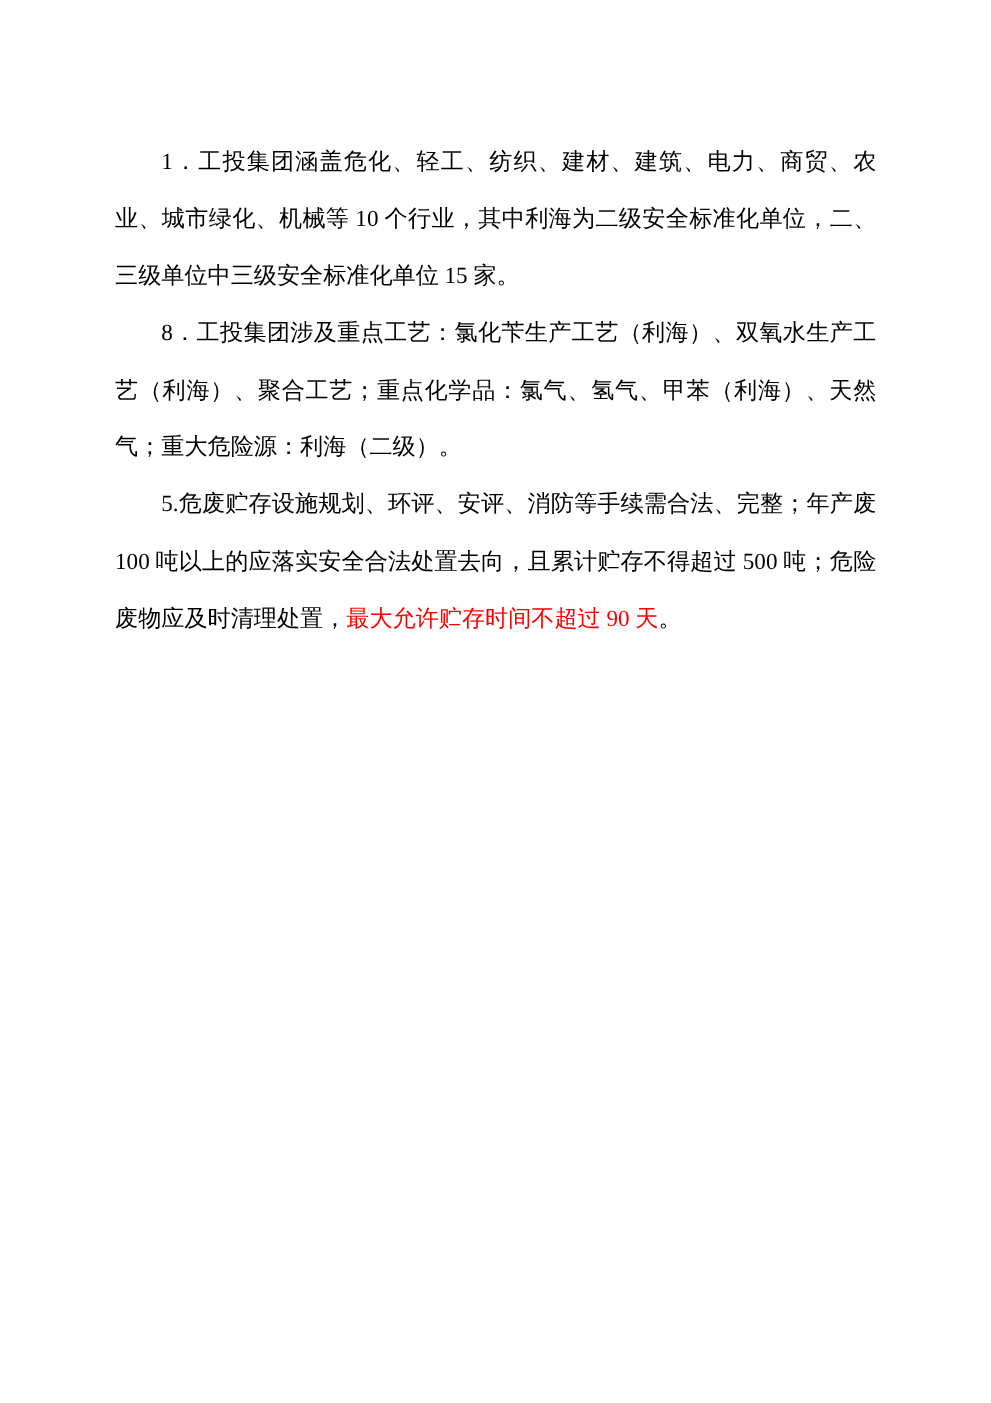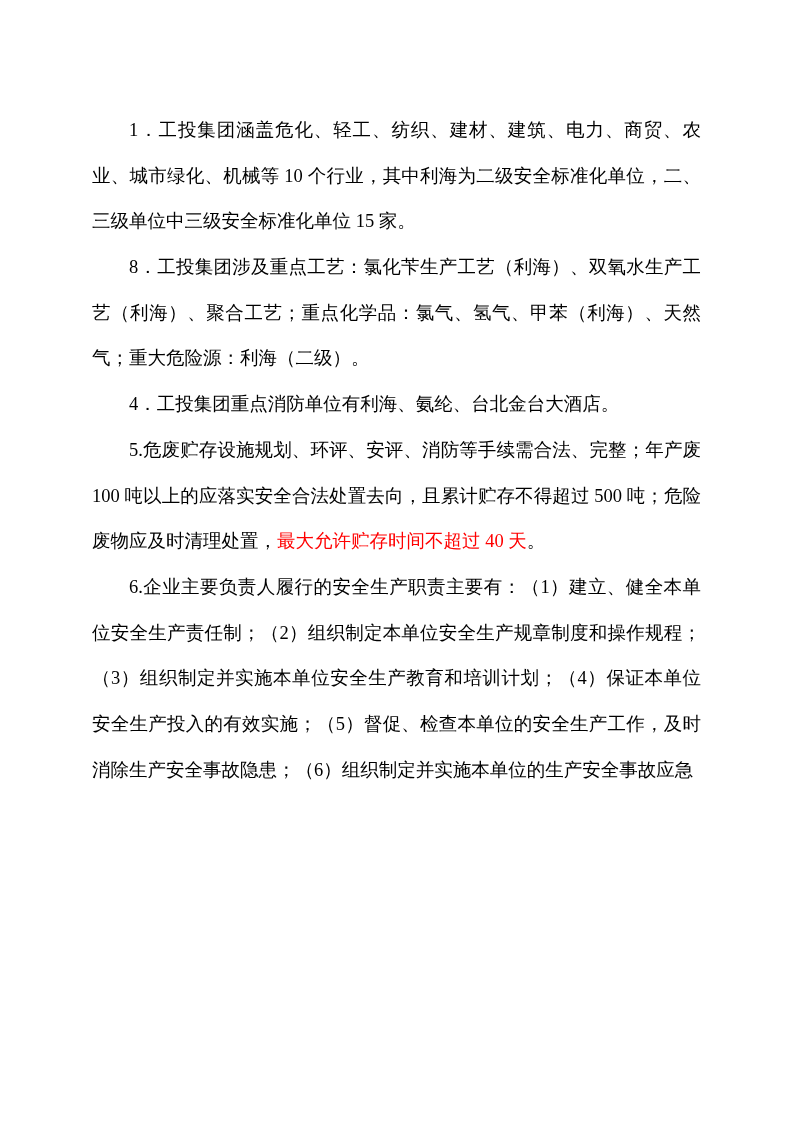--- a/index.html
+++ b/index.html
@@ -41,20 +41,18 @@
 <body>
 
 <div class="page">
   <div class="doc-body">
 
     <p class="para">1．工投集团涵盖危化、轻工、纺织、建材、建筑、电力、商贸、农业、城市绿化、机械等 10 个行业，其中利海为二级安全标准化单位，二、三级单位中三级安全标准化单位 15 家。</p>
 
 
     <p class="para">8．工投集团涉及重点工艺：氯化苄生产工艺（利海）、双氧水生产工艺（利海）、聚合工艺；重点化学品：氯气、氢气、甲苯（利海）、天然气；重大危险源：利海（二级）。</p>
 
-    <p class="para">4．工投集团重点消防单位有利海、氨纶、台北金台大酒店。</p>
 
-    <p class="para"><span>5.危废贮存设施规划、环评、安评、消防等手续需合法、完整；年产废 100 吨以上的应落实安全合法处置去向，且累计贮存不得超过 500 吨；危险废物应及时清理处置，</span><span class="highlight-red">最大允许贮存时间不超过 40 天</span><span>。</span></p>
+    <p class="para"><span>5.危废贮存设施规划、环评、安评、消防等手续需合法、完整；年产废 100 吨以上的应落实安全合法处置去向，且累计贮存不得超过 500 吨；危险废物应及时清理处置，</span><span class="highlight-red">最大允许贮存时间不超过 90 天</span><span>。</span></p>
 
-    <p class="para">6.企业主要负责人履行的安全生产职责主要有：（1）建立、健全本单位安全生产责任制；（2）组织制定本单位安全生产规章制度和操作规程；（3）组织制定并实施本单位安全生产教育和培训计划；（4）保证本单位安全生产投入的有效实施；（5）督促、检查本单位的安全生产工作，及时消除生产安全事故隐患；（6）组织制定并实施本单位的生产安全事故应急</p>
 
   </div>
 </div>
 
 </body></html>

